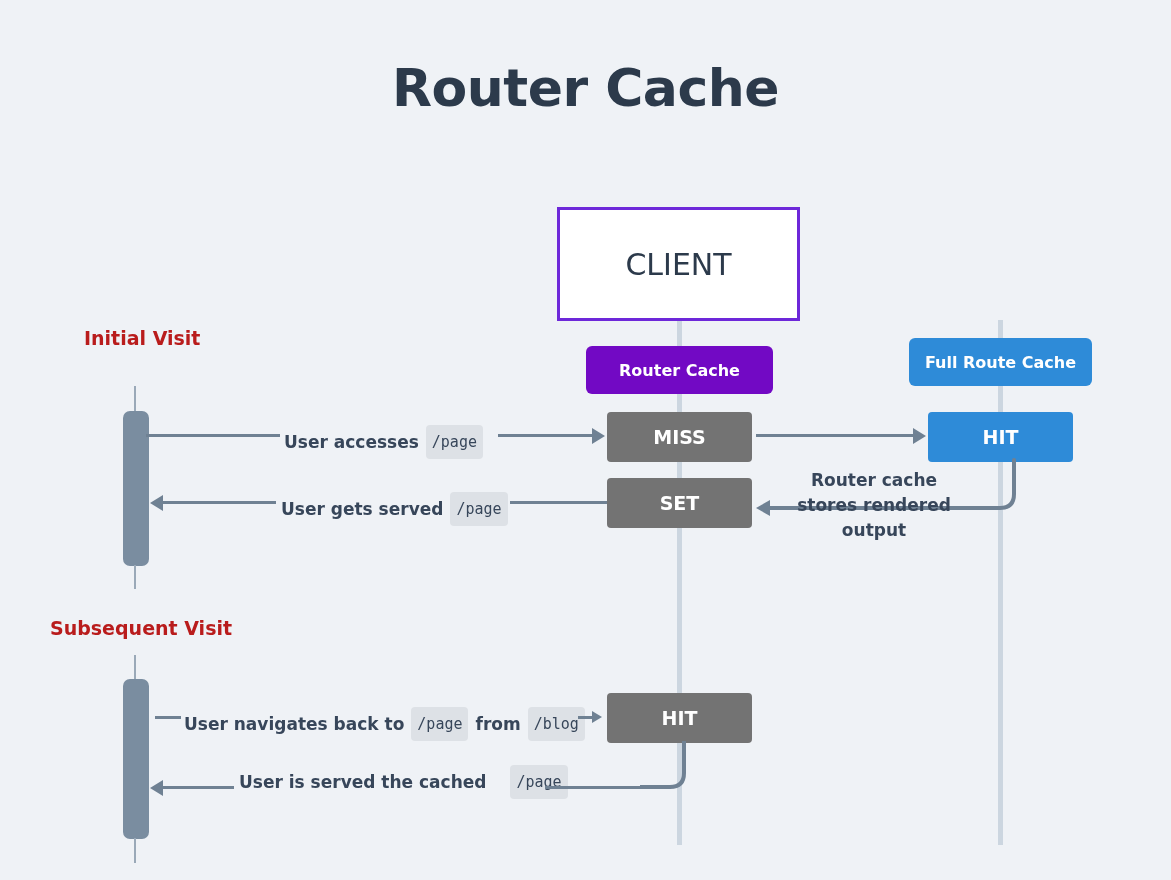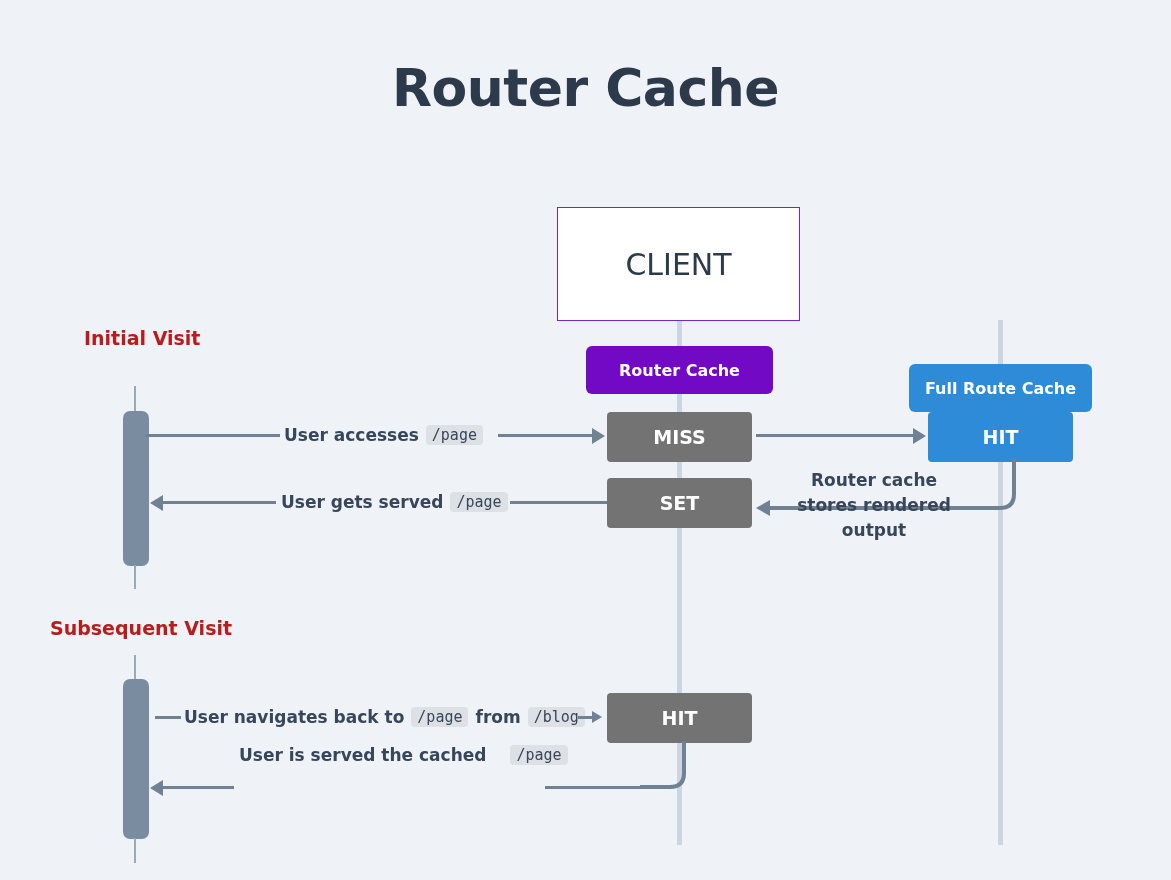--- a/index.html
+++ b/index.html
@@ -29,21 +29,21 @@
     font-size: 52px;
     font-weight: bold;
     color: #2c3a4b;
     letter-spacing: -0.5px;
   }
 
   
   .participant {
     position: absolute;
     background: #ffffff;
-    border: 1px solid #6d28d9;
+    border: 3px solid #6d28d9;
     box-sizing: border-box;
     display: flex;
     align-items: center;
     justify-content: center;
     font-size: 30px;
     color: #2c3a4b;
   }
 
   
   .lifeline {
@@ -142,21 +142,21 @@
     align-items: center;
     gap: 7px;
   }
   .code {
     font-family: "DejaVu Sans Mono", monospace;
     font-size: 15px;
     font-weight: normal;
     background: #dde1e6;
     color: #37465a;
     border-radius: 4px;
-    padding: 1px 6px;
+    padding: 8px 6px;
   }
 
   
   .note {
     position: absolute;
     font-size: 17px;
     font-weight: bold;
     color: #37465a;
     text-align: center;
     line-height: 25px;
@@ -177,21 +177,21 @@
   <div class="lifeline" style="left:677px; top:320px; height:525px;"></div>
   <div class="lifeline" style="left:998px; top:320px; height:525px;"></div>
 
   <div class="participant" style="left:557px; top:207px; width:243px; height:114px;">
     <span>CLIENT</span>
   </div>
 
   <div class="badge badge-purple" style="left:586px; top:346px; width:187px; height:48px;">
     <span>Router Cache</span>
   </div>
-  <div class="badge badge-blue" style="left:909px; top:364px; width:183px; height:48px;">
+  <div class="badge badge-blue" style="left:909px; top:338px; width:183px; height:48px;">
     <span>Full Route Cache</span>
   </div>
 
   <div class="section-label" style="left:84px; top:327px;">
     <span>Initial Visit</span>
   </div>
 
   <div class="actorline" style="left:134px; top:386px; height:26px;"></div>
   <div class="actorbar" style="left:123px; top:411px; height:155px;"></div>
   <div class="actorline" style="left:134px; top:565px; height:24px;"></div>
@@ -259,19 +259,19 @@
   </div>
   <div class="mline" style="left:578px; top:716px; width:15px;"></div>
   <div class="arrowhead arrow-right-sm" style="left:592px; top:711px;"></div>
 
   <svg class="elbow" style="left:640px; top:741px; " width="60" height="52" viewBox="0 0 60 52">
     <path d="M 44 0 L 44 32 Q 44 46 30 46 L 0 46" fill="none" stroke="#6f8193" stroke-width="4" stroke-linecap="round" stroke-linejoin="round"></path>
   </svg>
 
   <div class="arrowhead arrow-left" style="left:150px; top:780px;"></div>
   <div class="mline" style="left:162px; top:786px; width:72px;"></div>
-  <div class="mtext" style="left:239px; top:745px;gap:24px;">
+  <div class="mtext" style="left:239px; top:765px;gap:24px;">
     <span>User is served the cached</span>
     <span class="code">/page</span>
   </div>
   <div class="mline" style="left:545px; top:786px; width:95px;"></div>
 
 </div>
 
 </body></html>

